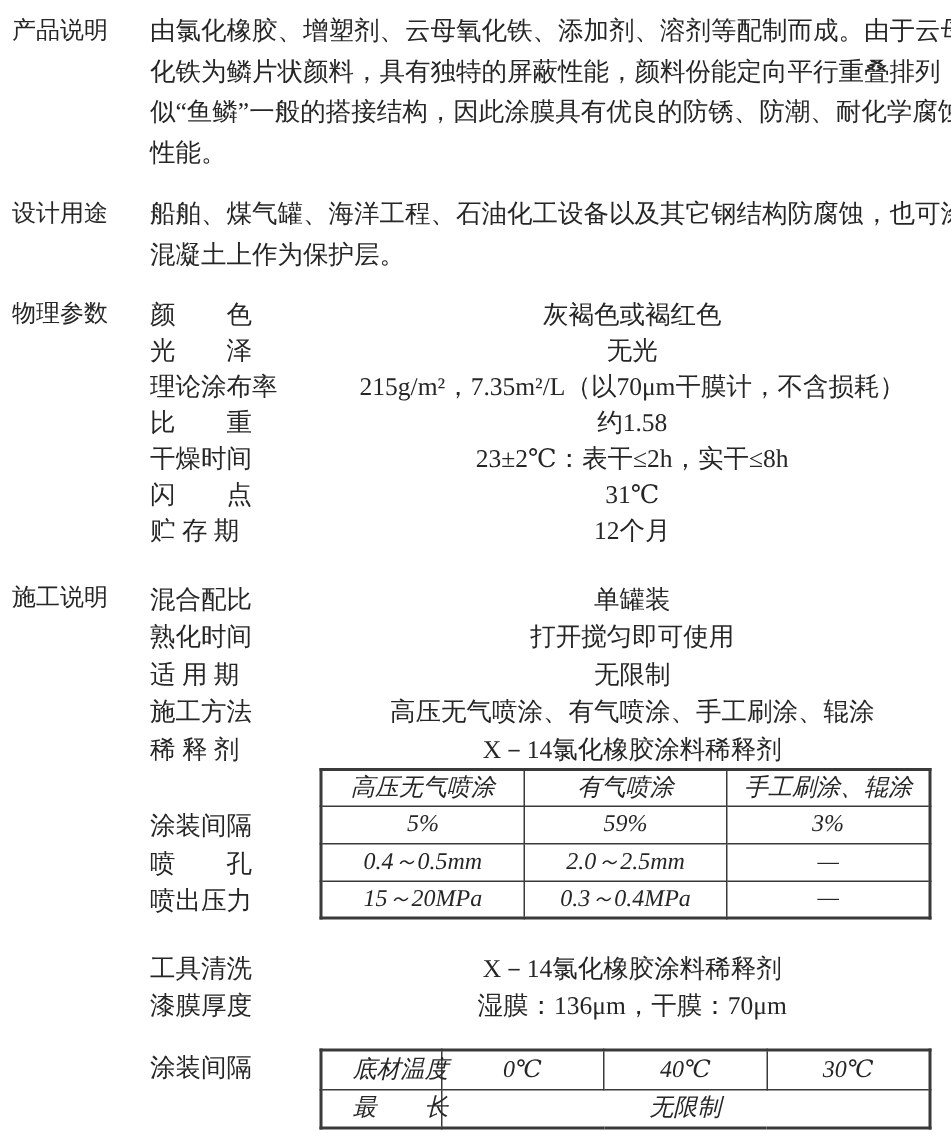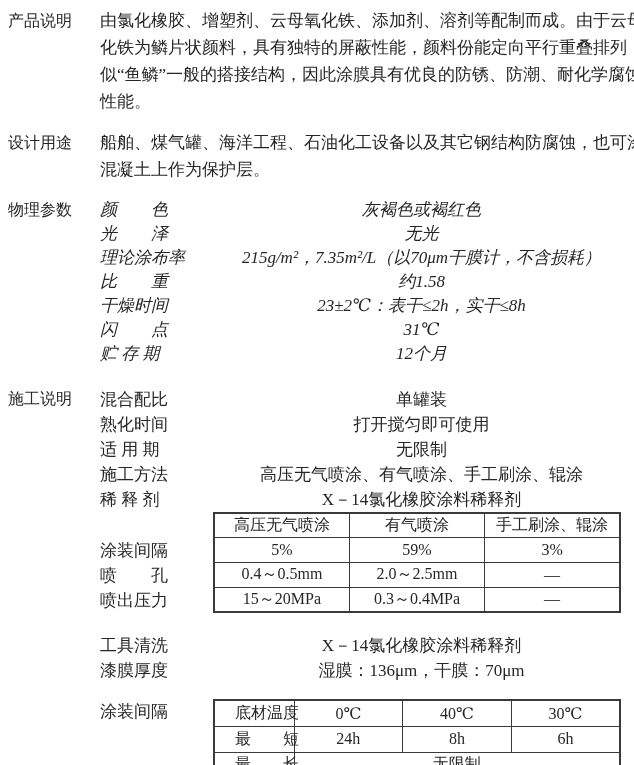--- a/index.html
+++ b/index.html
@@ -19,32 +19,32 @@
     white-space:pre;
   }
   .sec-body { flex:1 1 auto; min-width:0; }
   .para-line { height:27px; line-height:27px; white-space:pre; }
 
   .sec-design { margin-top:14px; }
   .sec-physical { margin-top:15px; }
   .sec-construction { margin-top:21px; }
   .sec-physical .sec-title, .sec-construction .sec-title { line-height:24px; }
 
-  .prow { display:flex; height:24px; line-height:24px;font-style:italic; }
+  .prow { display:flex; height:24px; line-height:24px; }
   .crow { display:flex; height:25px; line-height:25px; }
   .plabel { flex:0 0 113px; white-space:pre; }
   .pvalue { flex:1 1 auto; white-space:pre;text-align:center; }
 
   .tblock { display:flex; margin-top:0; }
   .side-labels { flex:0 0 113px; padding-top:26px; }
   .side-labels .slabel { height:25px; line-height:25px; white-space:pre; }
 
   table { border-collapse:collapse; table-layout:fixed; width:408px; background:#fff; }
   table, tr, td { border:1px solid #3a3a3a; }
-  table { border-width:2px; }
+  table { border-width:2px;font-style:italic; }
   td {
     text-align:center; vertical-align:middle;
     font-size:16px; padding:0 2px;
     height:24px; white-space:pre;
   }
   .t2 td { height:26px; }
   .t2 td.corner { width:80px;padding-left:20px; }
 
   .rows2 { margin-top:20px; }
   .interval-block { display:flex; margin-top:16px; }
@@ -176,26 +176,20 @@
       <div class="interval-label">涂装间隔</div>
       <table class="t2">
         <tbody>
             <tr>
           <td class="corner">底材温度</td>
           <td>0℃</td>
           <td>40℃</td>
           <td>30℃</td>
         </tr>
         <tr>
-          <td class="corner">最　　短</td>
-          <td>24h</td>
-          <td>8h</td>
-          <td>6h</td>
-        </tr>
-        <tr>
           <td class="corner">最　　长</td>
           <td colspan="3">无限制</td>
         </tr>
       </tbody>
         </table>
     </div>
   </div>
 </div>
 
 </body></html>

